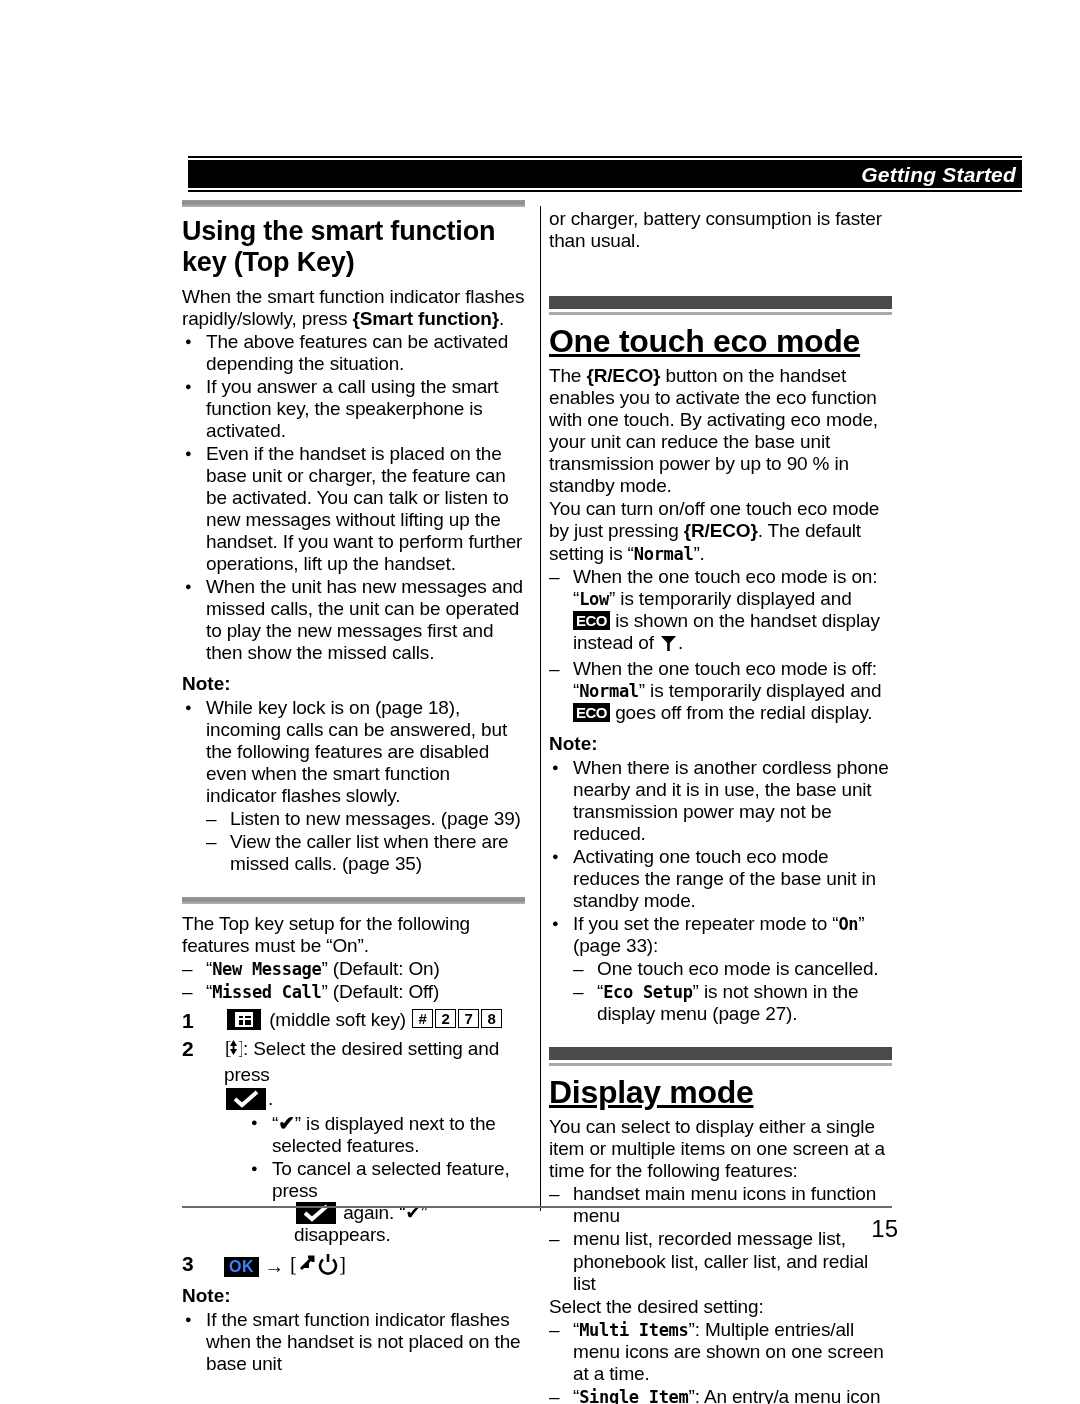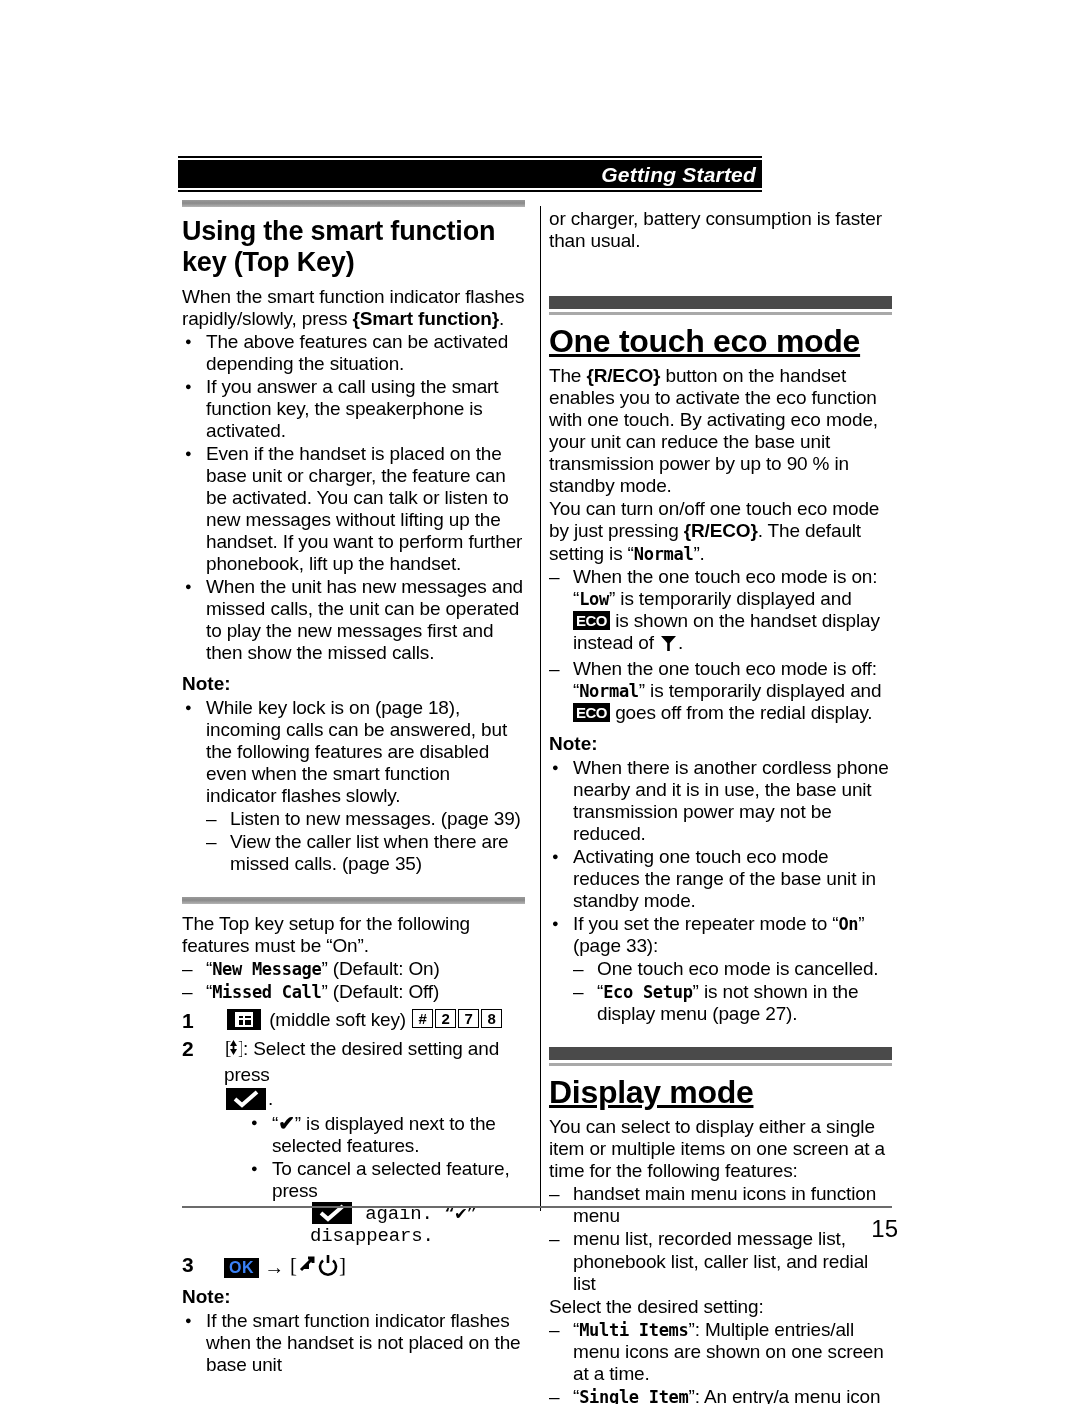--- a/index.html
+++ b/index.html
@@ -18,23 +18,23 @@
   .page {
     position: absolute;
     left: 0; top: 0;
     width: 1080px;
     height: 1404px;
   }
 
   
   .header-wrap {
     position: absolute;
-    left: 178px;
+    left: 188px;
     top: 156px;
-    width: 584px;
+    width: 834px;
     border-radius: 12px;
   }
   .header-rule-top {
     height: 2px;
     background: #000;
     margin-bottom: 2px;
   }
   .header-bar {
     height: 28px;
     background: #000;
@@ -319,21 +319,21 @@
   <div class="col col-left">
 
     <div class="sec-bar-thin"></div>
     <h2 class="sec-title">Using the smart function key (Top Key)</h2>
 
     <p class="body"><span>When the smart function indicator flashes rapidly/slowly, press </span><span class="bk">{Smart function}</span><span>.</span></p>
 
     <ul class="bullets">
       <li>The above features can be activated depending the situation.</li>
       <li>If you answer a call using the smart function key, the speakerphone is activated.</li>
-      <li>Even if the handset is placed on the base unit or charger, the feature can be activated. You can talk or listen to new messages without lifting up the handset. If you want to perform further phonebook, lift up the handset.</li>
+      <li>Even if the handset is placed on the base unit or charger, the feature can be activated. You can talk or listen to new messages without lifting up the handset. If you want to perform further operations, lift up the handset.</li>
       <li>When the unit has new messages and missed calls, the unit can be operated to play the new messages first and then show the missed calls.</li>
     </ul>
 
     <div class="note-label">Note:</div>
     <ul class="bullets">
       <li>
         <span>While key lock is on (page 18), incoming calls can be answered, but the following features are disabled even when the smart function indicator flashes slowly.</span>
         <ul class="dashes" style="margin-top:1px;">
           <li>Listen to new messages. (page 39)</li>
           <li>View the caller list when there are missed calls. (page 35)</li>
@@ -372,21 +372,21 @@
       <div style="margin-top:2px;">
         <span class="checkkey">
           <svg width="26" height="18" viewBox="0 0 26 18">
               <polyline points="2,9 9,15 24,2" fill="none" stroke="#fff" stroke-width="4"></polyline>
             </svg>
         </span><span>.</span>
       </div>
       <ul class="bullets indented" style="margin-top:2px;">
         <li><span>“</span><span class="bk" style="font-size:20px;">✔</span><span>” is displayed next to the selected features.</span></li>
         <li><span>To cancel a selected feature, press</span>
-          <span style="display:block;margin-left:38px;font-family:Liberation Mono, monospace;">
+          <span style="display:block;margin-left:22px;">
             <span class="checkkey">
               <svg width="26" height="18" viewBox="0 0 26 18">
                   <polyline points="2,9 9,15 24,2" fill="none" stroke="#fff" stroke-width="4"></polyline>
                 </svg>
             </span>
             <span>again. “✔” disappears.</span>
           </span>
         </li>
       </ul>
     </div>

